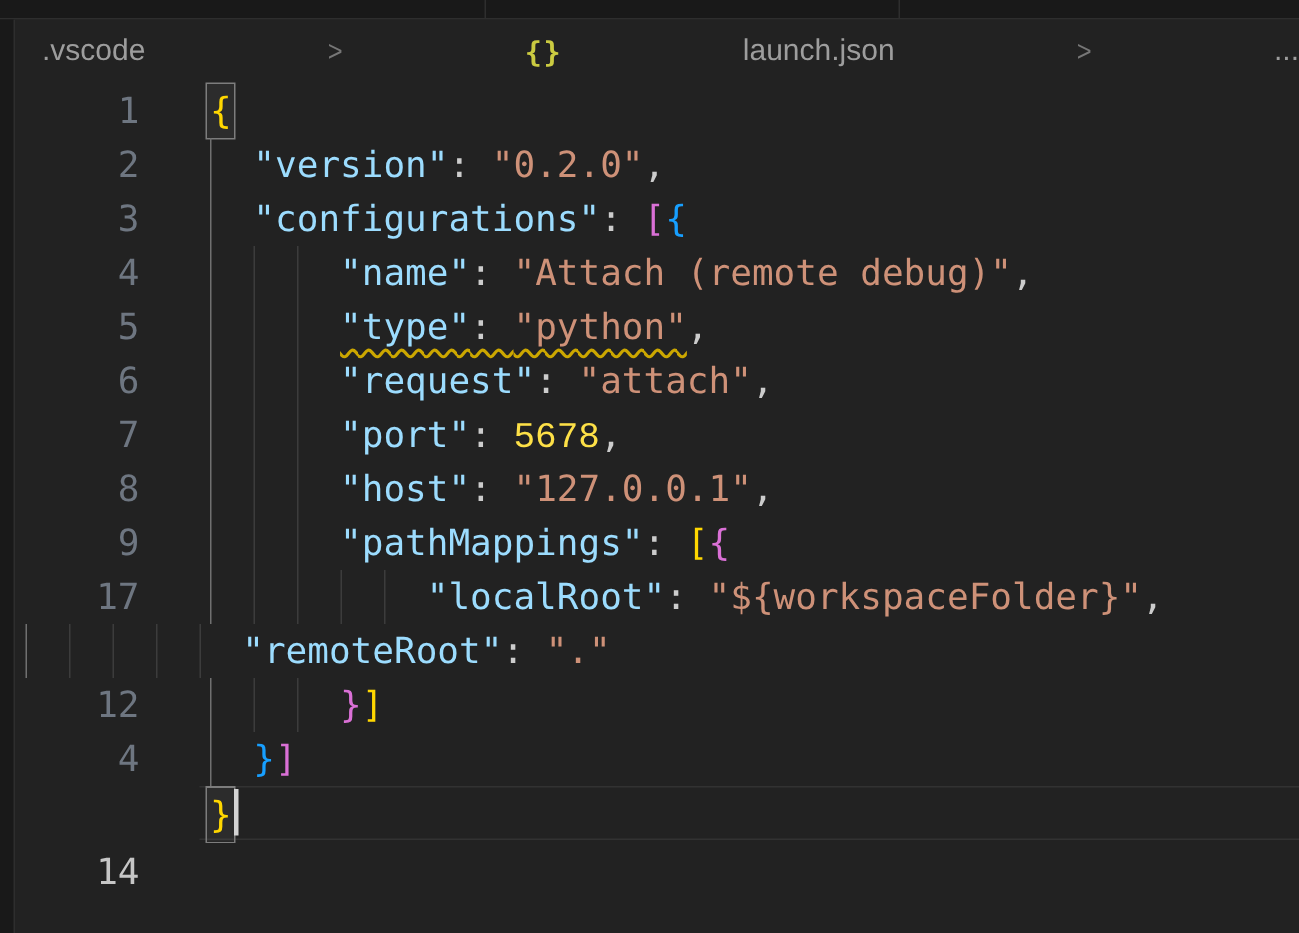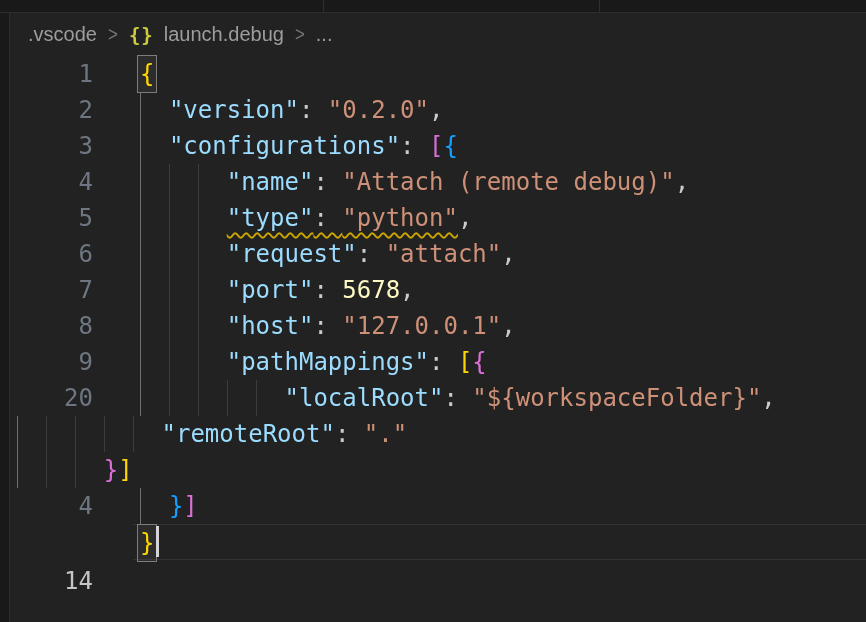--- a/index.html
+++ b/index.html
@@ -8,38 +8,38 @@
   
   .tabstrip{position:absolute;left:0;top:0;width:866px;height:12px;background:#191919;
             border-bottom:1px solid #2e2e2e;z-index:3;}
   .tabsep{position:absolute;top:0;width:1px;height:12px;background:#2e2e2e;}
   
   .left-strip{position:absolute;left:0;top:13px;bottom:0;width:9px;background:#191919;
               border-right:1px solid #2e2e2e;z-index:3;}
   
   .main{position:absolute;left:10px;top:13px;right:0;bottom:0;background:#222222;}
   .breadcrumb{height:43px;display:flex;align-items:center;padding-left:18px;gap:10px;
-              font-size:20px;color:#9d9d9d;}
+              font-size:20px;color:#9d9d9d;justify-content:space-between;}
   .chev{color:#767676;font-size:17px;transform:scaleY(1.15);padding:0 1px;}
   .json-icon{color:#CBCB41;font-family:"DejaVu Sans Mono",monospace;font-size:19px;font-weight:bold;letter-spacing:1px;}
   .crumb{cursor:default;}
   
   .code-row{display:flex;height:36px;}
   .gutter{flex:none;width:123px;box-sizing:border-box;padding-right:40px;text-align:right;
           font-family:"DejaVu Sans Mono",monospace;font-size:24px;line-height:36px;color:#6e7681;}
   .code-row.current .gutter{color:#c6c6c6;margin-top:39px;}
   .content{flex:1;position:relative;white-space:pre;font-family:"DejaVu Sans Mono",monospace;
            font-size:24px;line-height:36px;padding-left:7px;color:#cccccc;}
   .code-row.current .content{box-sizing:border-box;border-top:1px solid #323232;
            border-bottom:1px solid #323232;line-height:34px;}
   .guide{position:absolute;top:0;bottom:0;width:1px;background:#3c3c3c;}
   .guide.active{background:#707070;}
   .tk-key{color:#9CDCFE;}
   .tk-str{color:#CE9178;}
-  .tk-num{color:#fef9c3;}
+  .tk-num{color:#fde047;font-family:Liberation Mono, monospace;}
   .tk-punc{color:#CCCCCC;}
   .tk-b1{color:#FFD700;}
   .tk-b2{color:#DA70D6;}
   .tk-b3{color:#179FFF;}
   .sq{text-decoration:underline wavy #CCA700;text-decoration-thickness:2px;text-underline-offset:6px;}
   .mbox{display:inline-block;height:36px;line-height:36px;vertical-align:top;
         padding:0 2px;margin:0 -2px;box-shadow:0 0 0 1px #7d7d7d;background:rgba(125,125,125,0.12);}
   .cursor{display:inline-block;width:3px;height:31px;background:#d4d4d4;vertical-align:top;
           position:relative;top:1px;margin-left:2px;}
 </style>
@@ -54,21 +54,21 @@
   </div>
 
   <div class="left-strip"></div>
 
   <div class="main">
 
     <div class="breadcrumb">
       <span class="crumb">.vscode</span>
       <span class="chev">&gt;</span>
       <span class="json-icon">{}</span>
-      <span class="crumb">launch.debug</span>
+      <span class="crumb">launch.json</span>
       <span class="chev">&gt;</span>
       <span class="crumb">...</span>
     </div>
 
     <div class="code" id="code-lines">
         <div class="code-row">
           <div class="gutter">1</div>
           <div class="content"><span class="tk-b1 mbox">{</span></div>
         </div>
         <div class="code-row">
@@ -97,27 +97,28 @@
         </div>
         <div class="code-row">
           <div class="gutter">8</div>
           <div class="content"><div class="guide" style="left: 35.9px;"></div><div class="guide" style="left: 64.8px;"></div><div class="guide active" style="left: 7px;"></div><span class="tk-ws">      </span><span class="tk-key">"host"</span><span class="tk-punc">: </span><span class="tk-str">"127.0.0.1"</span><span class="tk-punc">,</span></div>
         </div>
         <div class="code-row">
           <div class="gutter">9</div>
           <div class="content"><div class="guide" style="left: 35.9px;"></div><div class="guide" style="left: 64.8px;"></div><div class="guide active" style="left: 7px;"></div><span class="tk-ws">      </span><span class="tk-key">"pathMappings"</span><span class="tk-punc">: </span><span class="tk-b1">[</span><span class="tk-b2">{</span></div>
         </div>
         <div class="code-row">
-          <div class="gutter">20</div>
+          <div class="gutter">17</div>
           <div class="content"><div class="guide" style="left: 35.9px;"></div><div class="guide" style="left: 64.8px;"></div><div class="guide" style="left: 93.7px;"></div><div class="guide" style="left: 122.6px;"></div><div class="guide active" style="left: 7px;"></div><span class="tk-ws">          </span><span class="tk-key">"localRoot"</span><span class="tk-punc">: </span><span class="tk-str">"${workspaceFolder}"</span><span class="tk-punc">,</span></div>
         </div>
         <div class="code-row">
           <div class="content"><div class="guide" style="left: 35.9px;"></div><div class="guide" style="left: 64.8px;"></div><div class="guide" style="left: 93.7px;"></div><div class="guide" style="left: 122.6px;"></div><div class="guide active" style="left: 7px;"></div><span class="tk-ws">          </span><span class="tk-key">"remoteRoot"</span><span class="tk-punc">: </span><span class="tk-str">"."</span></div>
         </div>
         <div class="code-row">
+          <div class="gutter">12</div>
           <div class="content"><div class="guide" style="left: 35.9px;"></div><div class="guide" style="left: 64.8px;"></div><div class="guide active" style="left: 7px;"></div><span class="tk-ws">      </span><span class="tk-b2">}</span><span class="tk-b1">]</span></div>
         </div>
         <div class="code-row">
           <div class="gutter">4</div>
           <div class="content"><div class="guide active" style="left: 7px;"></div><span class="tk-ws">  </span><span class="tk-b3">}</span><span class="tk-b2">]</span></div>
         </div>
         <div class="code-row current">
           <div class="gutter">14</div>
           <div class="content"><span class="tk-b1 mbox">}</span><span class="cursor"></span></div>
         </div>

